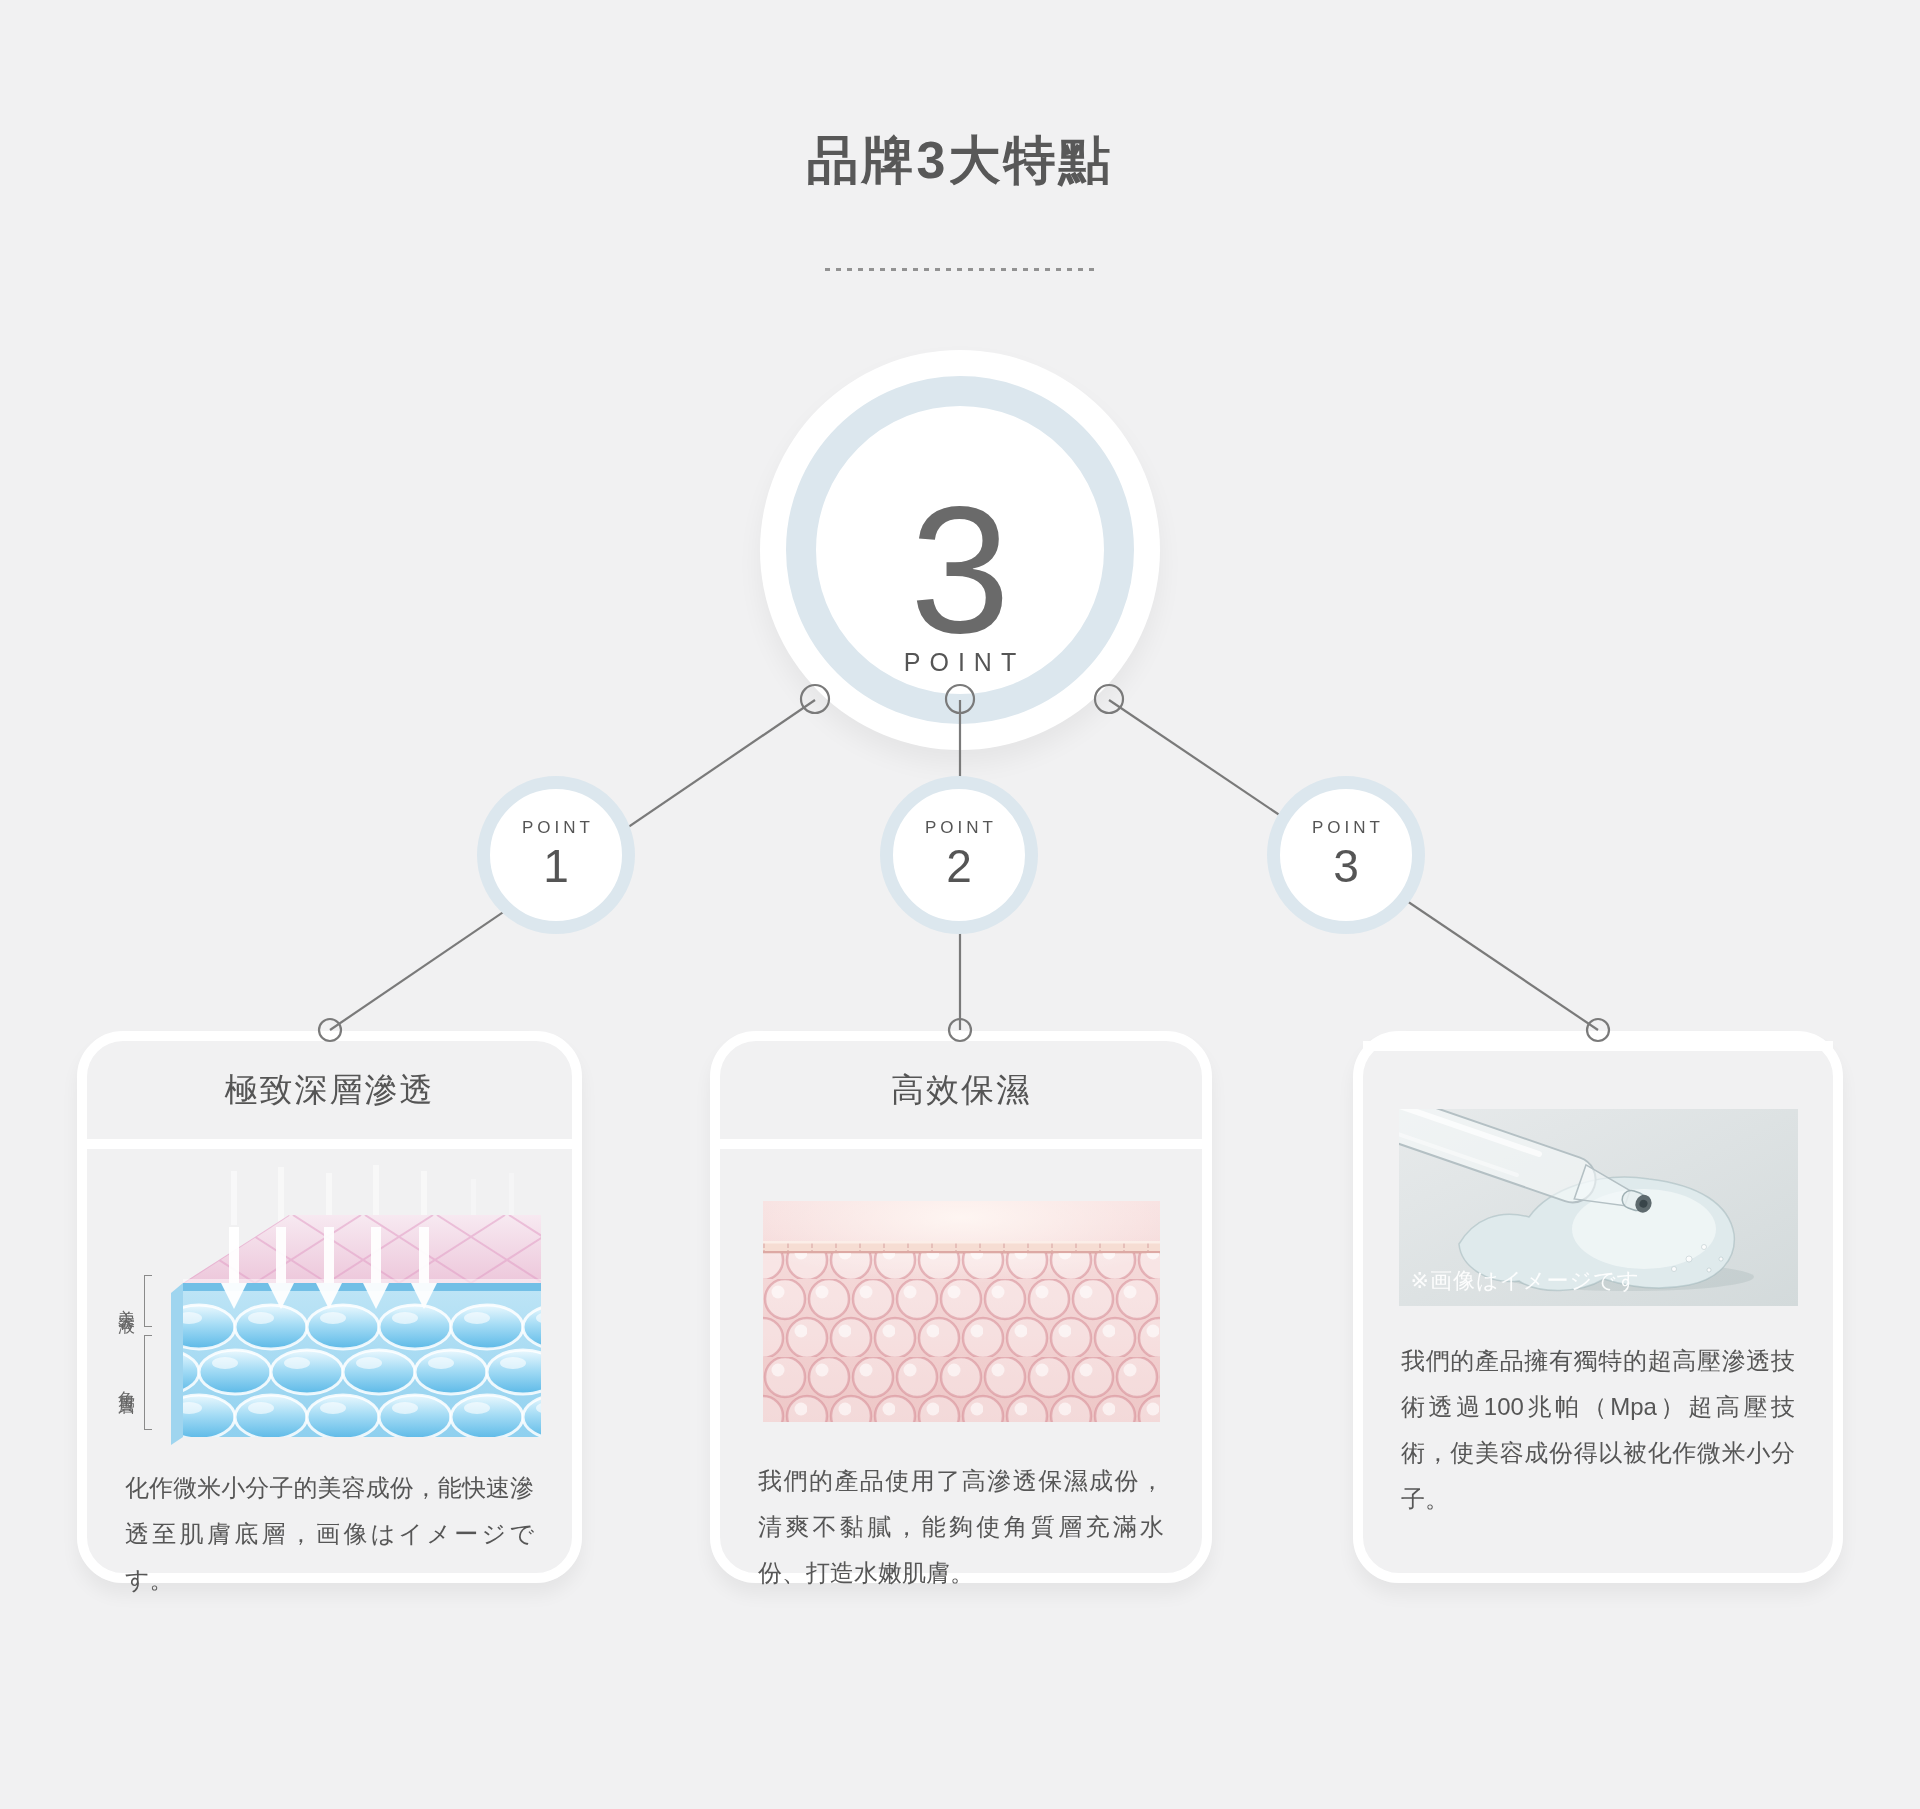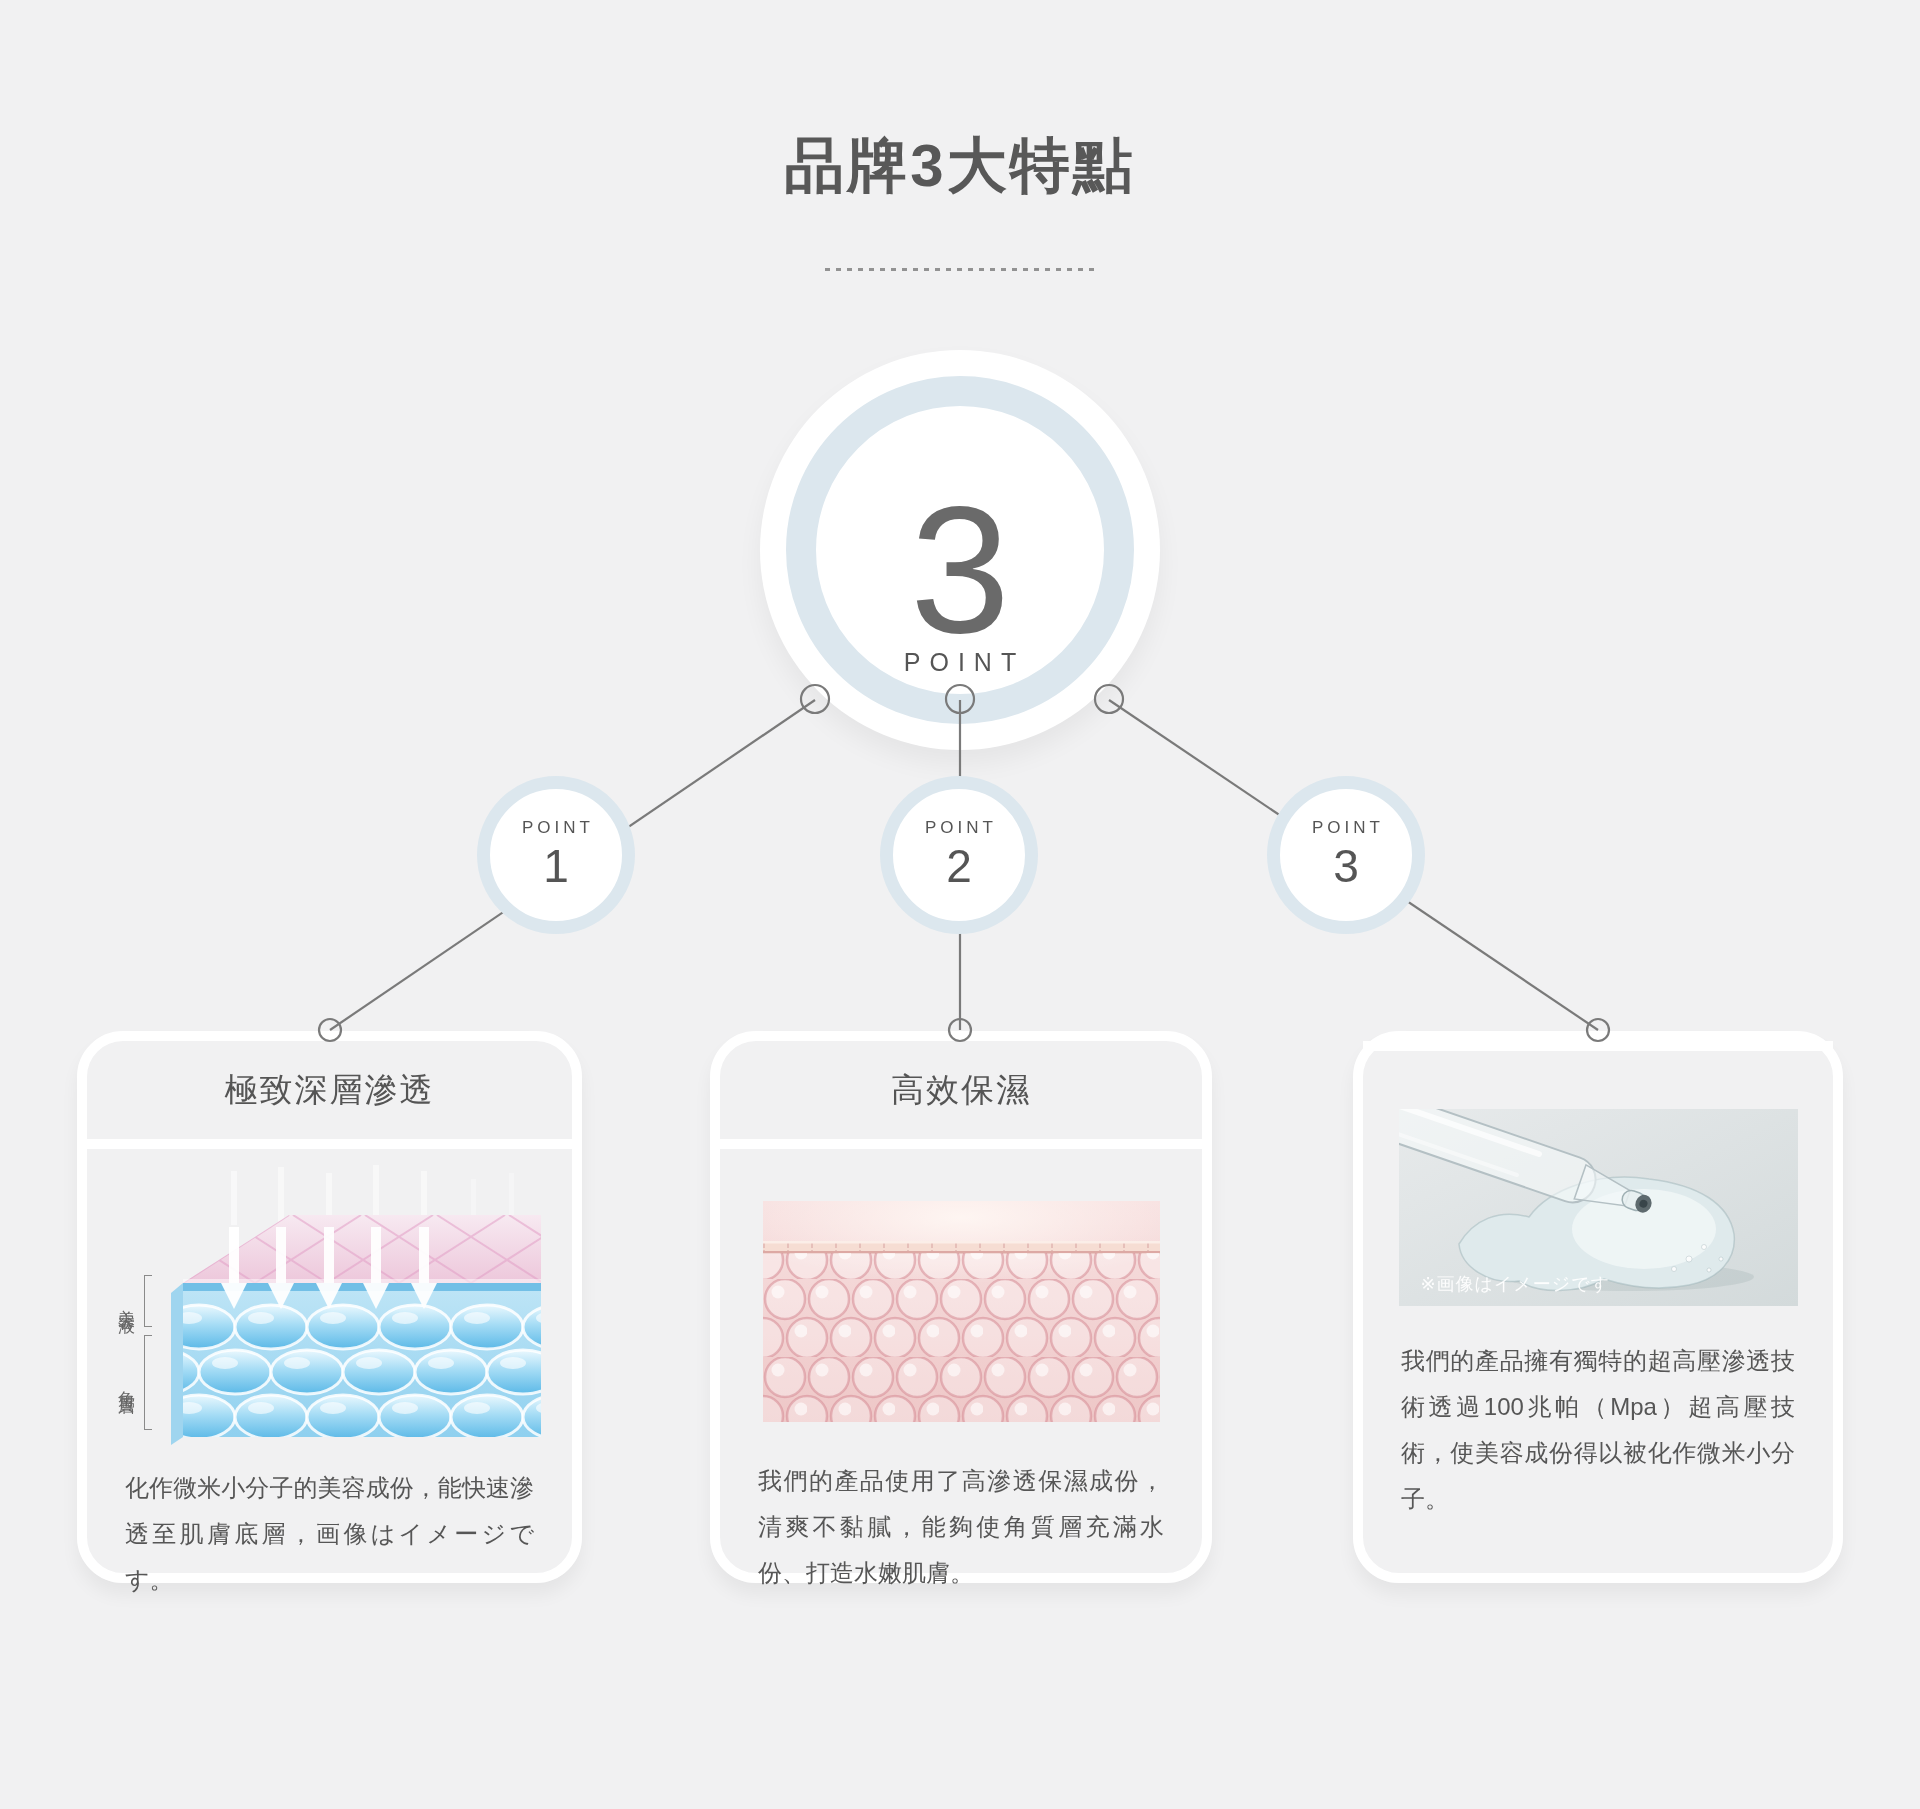--- a/index.html
+++ b/index.html
@@ -1,21 +1,21 @@
 <!DOCTYPE html>
 <html><head>
 <meta charset="utf-8">
 <style>
   html,body{margin:0;padding:0;background:#f1f1f2;}
   .page{position:relative;width:1920px;height:1809px;background:#f1f1f2;overflow:hidden;
         font-family:"Liberation Sans","DejaVu Sans",sans-serif;}
 
   
   .title{position:absolute;top:126px;left:0;width:100%;margin:0;text-align:center;
-         font-size:60px;font-weight:700;color:#585858;letter-spacing:3px;}
+         font-size:52px;font-weight:700;color:#585858;letter-spacing:3px;}
   .dashed-divider{position:absolute;top:268px;left:825px;width:270px;height:3px;
          background:repeating-linear-gradient(90deg,#929292 0 5px,transparent 5px 11px);}
 
   
   .hub{position:absolute;left:760px;top:350px;width:400px;height:400px;background:#fff;
        border-radius:50%;z-index:1;box-shadow:0 14px 26px rgba(0,0,0,.05);}
   .hub-ring{position:absolute;inset:26px;border:30px solid #dce7ee;border-radius:50%;}
   .hub-number{position:absolute;top:130px;left:0;width:100%;text-align:center;
        font-size:180px;line-height:1;font-weight:100;color:#6a6a6a;}
   .hub-label{position:absolute;top:298px;left:0;width:100%;text-align:center;
@@ -54,22 +54,22 @@
   .skin-label .vtext{writing-mode:vertical-rl;font-size:17px;letter-spacing:4px;}
   .bracket{width:8px;box-sizing:border-box;margin-left:6px;
         border:1.5px solid #8a8a8a;border-right:none;}
   .sl1{left:28px;top:110px;}  .sl1 .bracket{height:52px;}
   .sl2{left:28px;top:170px;}  .sl2 .bracket{height:95px;}
 
   
   .illus2{margin:52px auto 0;width:397px;height:221px;}
   .illus3{margin:58px auto 0;width:399px;height:197px;}
   .illus2 svg,.illus3 svg{display:block;width:100%;height:100%;}
-  .photo-caption{position:absolute;left:12px;bottom:10px;font-size:18px;letter-spacing:1px;
-        color:rgba(255,255,255,.92);margin-left:10px;}
+  .photo-caption{position:absolute;left:12px;bottom:10px;font-size:22px;letter-spacing:1px;
+        color:rgba(255,255,255,.92);}
 </style>
 </head>
 <body>
 
 <div class="page">
 
   <h2 class="title">品牌3大特點</h2>
   <div class="dashed-divider"></div>
 
   <div class="hub">

